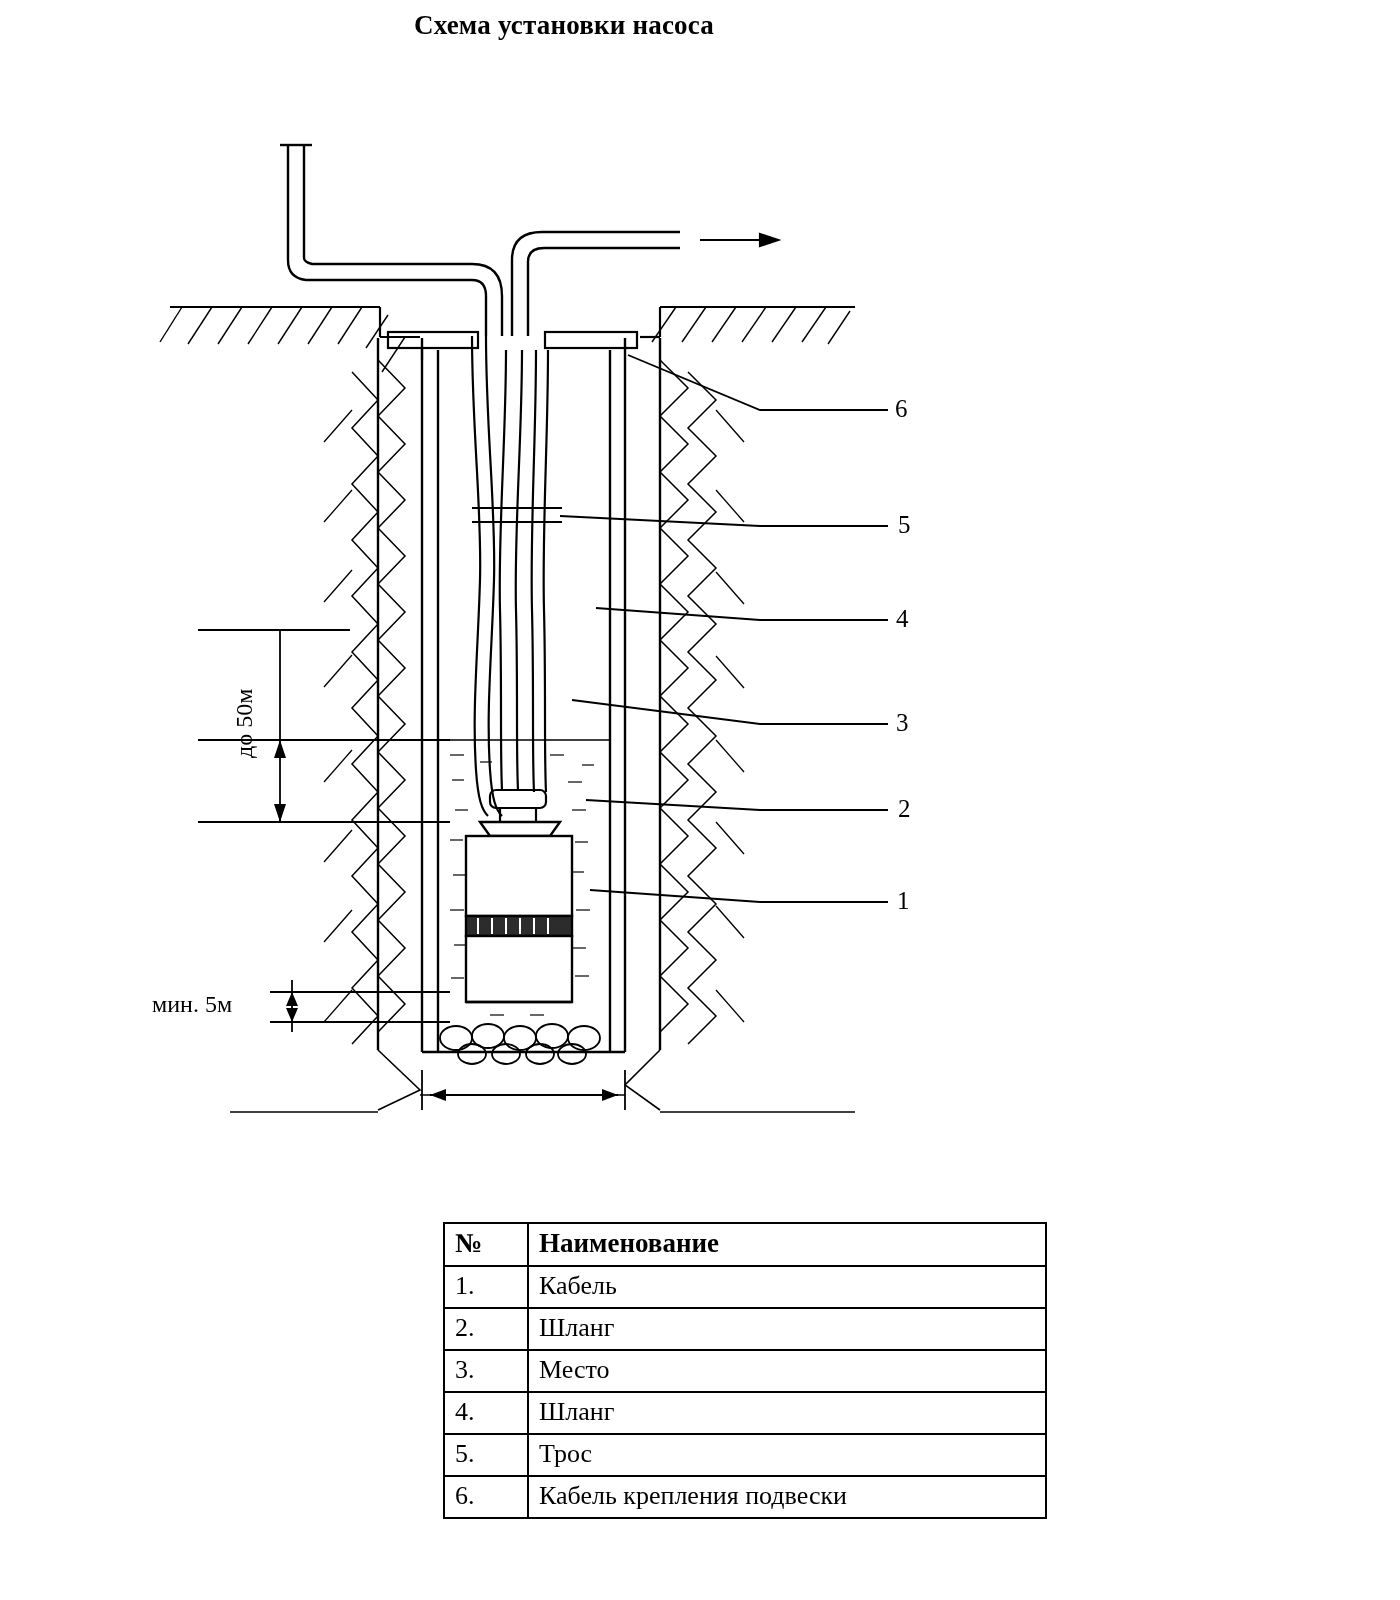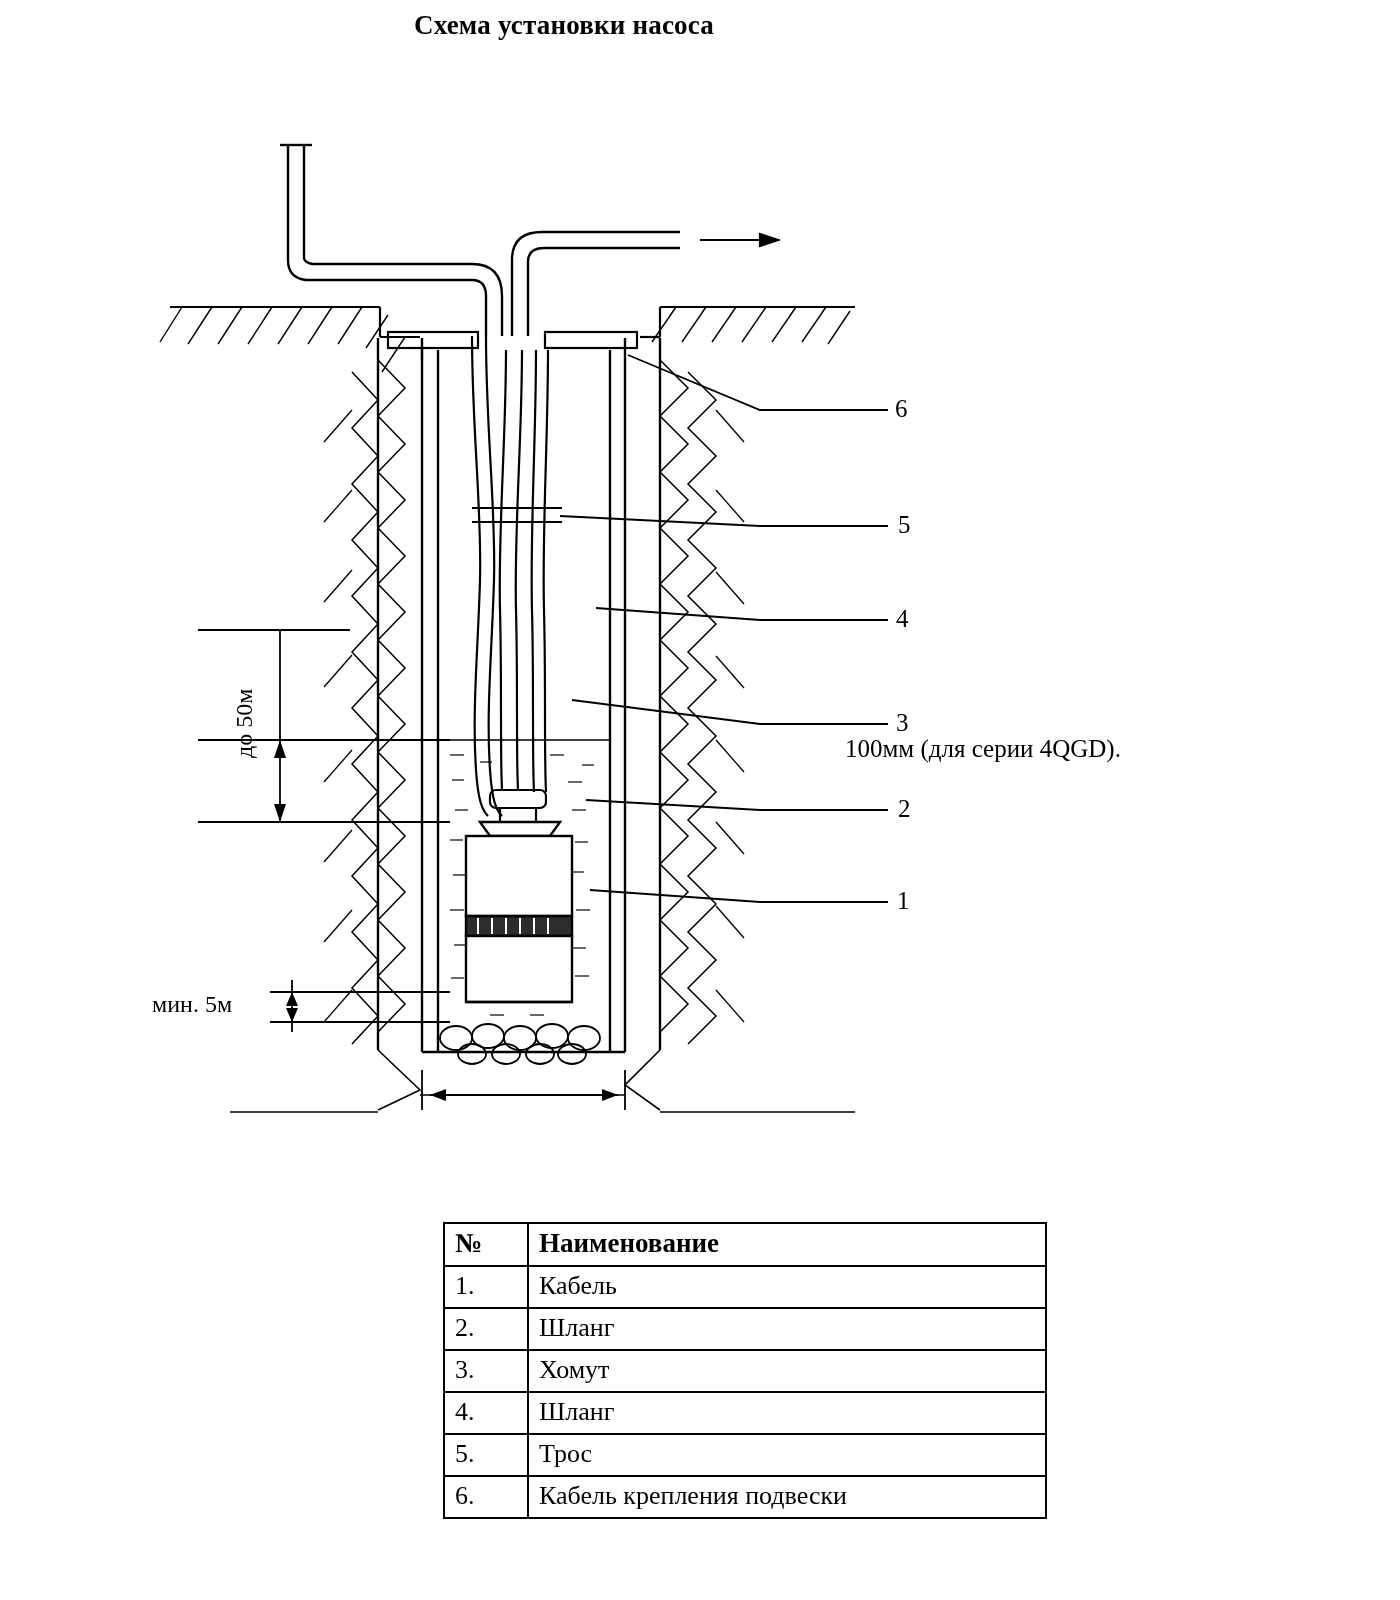--- a/index.html
+++ b/index.html
@@ -305,42 +305,41 @@
     <line x1="505" y1="960" x2="505" y2="1000"></line>
     <line x1="310" y1="985" x2="498" y2="985"></line>
     <polygon points="310,985 326,979 326,991" fill="#000" stroke="none"></polygon>
     <polygon points="498,985 482,979 482,991" fill="#000" stroke="none"></polygon>
   </g>
 
 </svg>
 </div>
 
 <div class="note-block">
-  <div class="note-line">100мм (для  серии 4QGD).</div>
 </div>
 
 <table class="legend-table">
   <thead>
     <tr>
       <th class="col-num">№</th>
       <th class="col-name">Наименование</th>
     </tr>
   </thead>
   <tbody>
     <tr>
       <td class="col-num">1.</td>
       <td class="col-name">Кабель</td>
     </tr>
     <tr>
       <td class="col-num">2.</td>
       <td class="col-name">Шланг</td>
     </tr>
     <tr>
       <td class="col-num">3.</td>
-      <td class="col-name">Хомут</td>
+      <td class="col-name">Место</td>
     </tr>
     <tr>
       <td class="col-num">4.</td>
       <td class="col-name">Шланг</td>
     </tr>
     <tr>
       <td class="col-num">5.</td>
       <td class="col-name">Трос</td>
     </tr>
     <tr>

